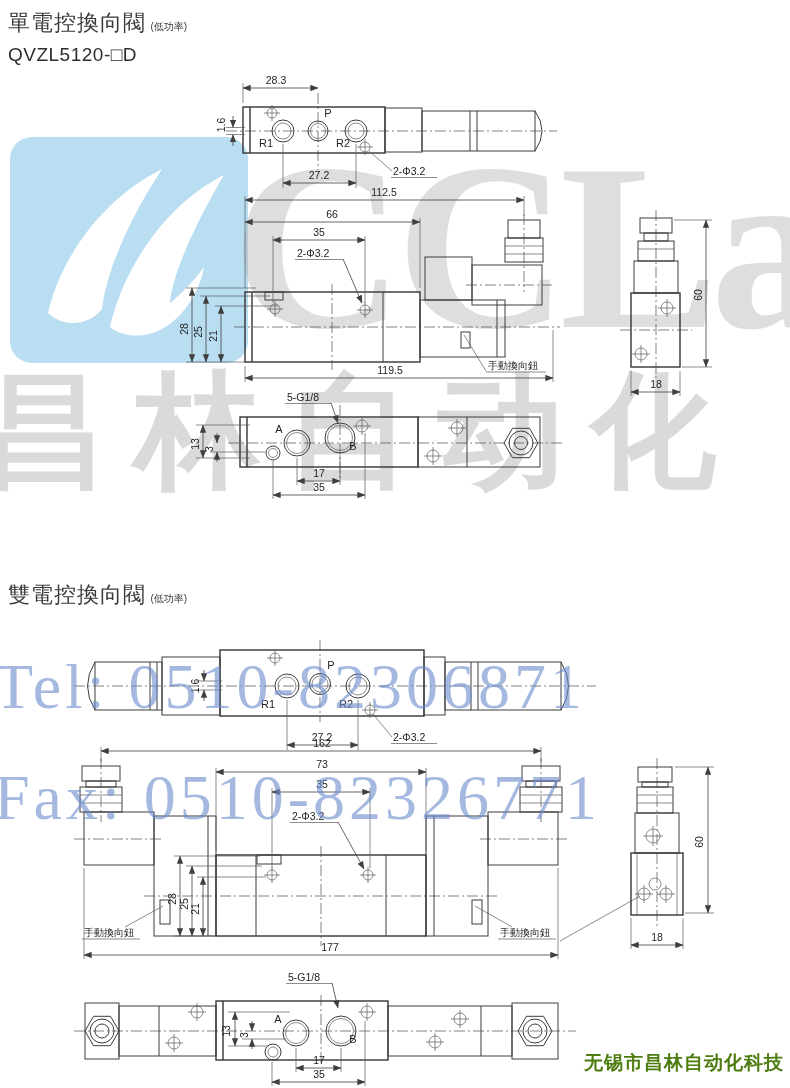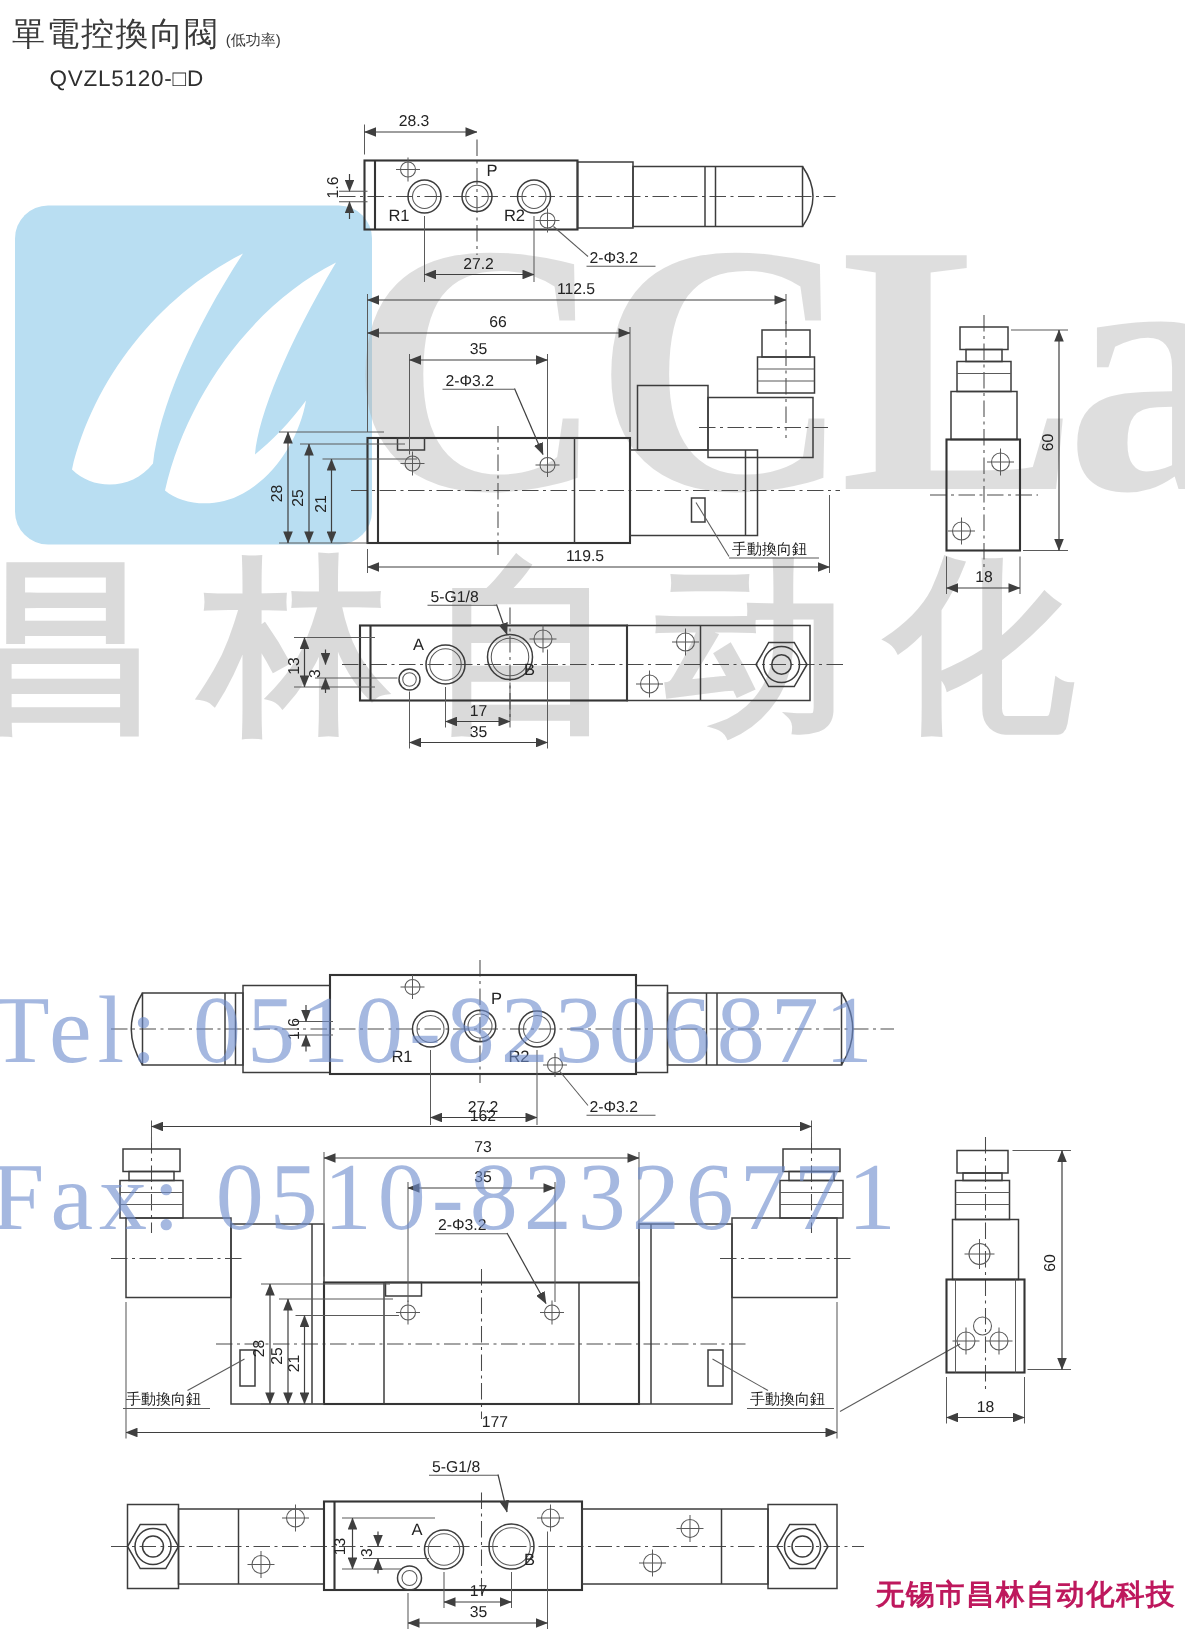--- a/index.html
+++ b/index.html
@@ -15,23 +15,23 @@
   #wm-brandcn{left:-18px;top:368px;font-weight:bold;font-size:126px;line-height:1;
         letter-spacing:26px;color:rgba(182,182,182,0.5);z-index:1;}
   #wm-tel{left:-6px;top:650px;font-family:"Liberation Serif","DejaVu Serif",serif;
         font-size:64px;letter-spacing:4px;color:rgba(110,140,205,0.62);z-index:5;}
   #wm-fax{left:-6px;top:761px;font-family:"Liberation Serif","DejaVu Serif",serif;
         font-size:64px;letter-spacing:4px;color:rgba(110,140,205,0.62);z-index:5;}
   
   .title-block{position:absolute;left:8px;z-index:6;color:#3a3a3a;}
   .t-name{font-size:22px;letter-spacing:1px;}
   .t-power{font-size:10px;}
-  .t-model{font-size:15px;margin-top:6px;letter-spacing:0.5px;color:#2e2e2e;margin-left:25px;}
+  .t-model{font-size:19px;margin-top:6px;letter-spacing:0.5px;color:#2e2e2e;}
   #footer-company{position:absolute;right:6px;top:1050px;font-size:19px;font-weight:bold;
-        color:#be185d;z-index:6;letter-spacing:1px;}
+        color:#4d7c0f;z-index:6;letter-spacing:1px;}
   
   .dwg{position:absolute;left:0;z-index:3;}
   .ln{stroke:#343434;stroke-width:1.4;fill:none;}
   .md{stroke:#3c3c3c;stroke-width:1;fill:none;}
   .tn{stroke:#5a5a5a;stroke-width:0.7;fill:none;}
   .cl{stroke:#4a4a4a;stroke-width:0.7;fill:none;stroke-dasharray:11 3 2 3;}
   .dl{stroke:#3f3f3f;stroke-width:0.8;fill:none;}
   .dt{font:10.5px "Liberation Sans",sans-serif;fill:#232323;text-anchor:middle;}
   .dts{font:10.5px "Liberation Sans",sans-serif;fill:#232323;text-anchor:start;}
   .pt{font:11px "Liberation Sans",sans-serif;fill:#232323;text-anchor:middle;}
@@ -55,20 +55,24 @@
 
   <div class="title-block" style="top:8px">
     <div>
       <span class="t-name">單電控換向閥</span>
       <span class="t-power">(低功率)</span>
     </div>
     <div class="t-model">QVZL5120-□D</div>
   </div>
 
   <div class="title-block" style="top:580px">
+    <div>
+      <span class="t-name">雙電控換向閥</span>
+      <span class="t-power">(低功率)</span>
+    </div>
   </div>
 
   <svg class="dwg" style="top:60px" width="790" height="460" viewBox="0 60 790 460">
     <defs>
       <marker id="a1" viewBox="0 0 10 8" refX="9.6" refY="4" markerWidth="10" markerHeight="8" orient="auto-start-reverse">
         <path d="M0,0 L10,4 L0,8 Z" fill="#3f3f3f"></path>
       </marker>
       <pattern id="kn1" width="4" height="6" patternUnits="userSpaceOnUse">
         <rect width="4" height="6" fill="#ffffff"></rect>
           <line x1="1" y1="0" x2="1" y2="6" stroke="#555" stroke-width="1"></line>

